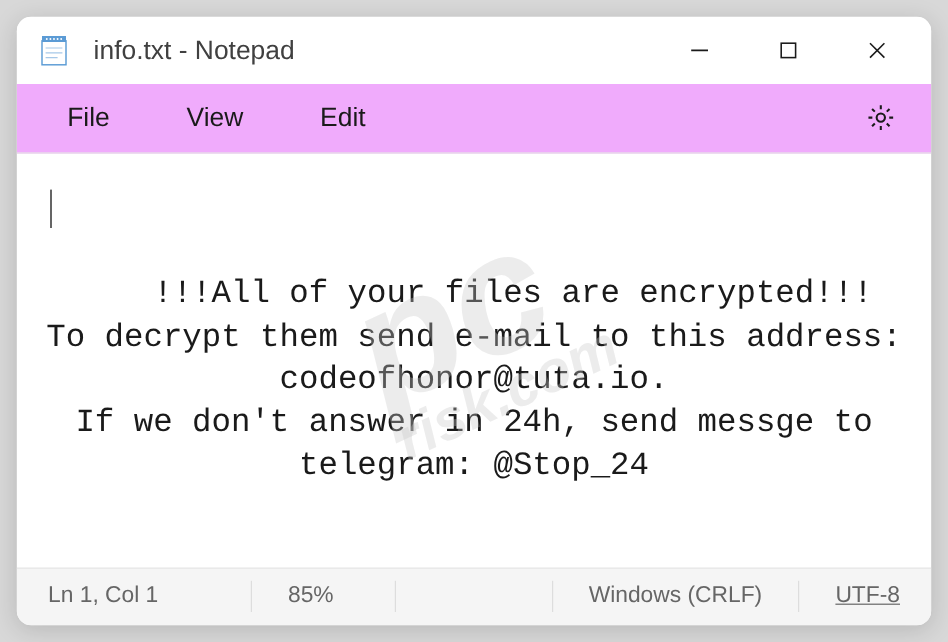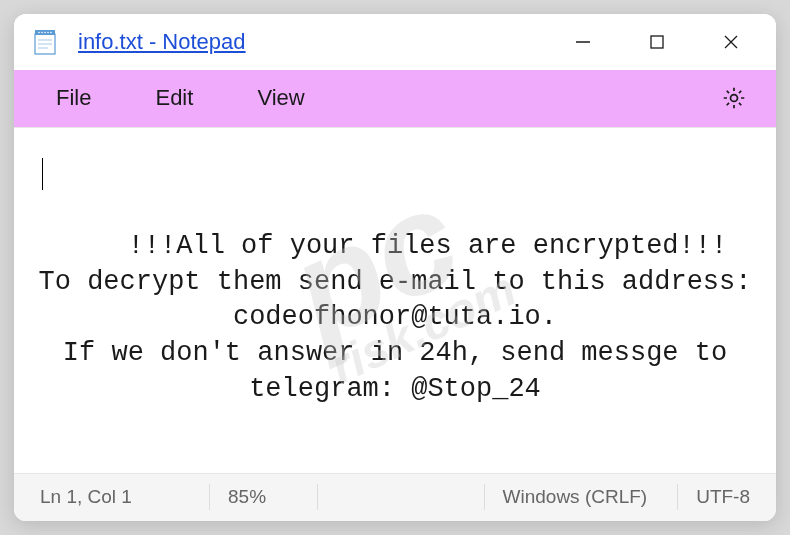--- a/index.html
+++ b/index.html
@@ -63,23 +63,22 @@
       display: flex;
       align-items: center;
       justify-content: center;
     }
     .app-icon svg {
       width: 22px;
       height: 26px;
     }
     .title-text {
       font-size: 22px;
-      color: #1d4ed8;
-      flex: 1;
-      text-decoration: underline;
+      color: #404040;
+      flex: 1;
     }
     .window-controls {
       display: flex;
       height: 100%;
     }
     .win-ctrl {
       width: 74px;
       height: 100%;
       display: flex;
       align-items: center;
@@ -148,39 +147,40 @@
       align-items: center;
       background: #f5f5f5;
       border-top: 1px solid #e6e6e6;
       padding: 0 26px;
       font-size: 19px;
       color: #666;
     }
     .status-cell {
       padding-right: 30px;
       border-right: 1px solid #ddd;
-      margin-right: 18px;
+      margin-right: 30px;
       height: 26px;
       display: flex;
       align-items: center;
     }
     .status-cell.first {
       width: 170px;
     }
     .status-cell.zoom {
       width: 90px;
     }
     .status-cell.spacer {
       flex: 1;
       border-right: 1px solid #ddd;
     }
     .status-cell.last {
       border-right: none;
       margin-right: 0;
       padding-right: 0;
+      text-decoration: underline;
     }
   </style>
 </head>
 <body>
 
 <div class="window">
   <div class="titlebar">
     <div class="app-icon">
       <svg viewBox="0 0 22 26">
         <rect x="1" y="5" width="20" height="20" fill="#fff" stroke="#5b9bd5" stroke-width="1.2"></rect>
@@ -211,22 +211,22 @@
         <svg viewBox="0 0 18 18">
             <line x1="3" y1="3" x2="15" y2="15" stroke="#1a1a1a" stroke-width="1.3"></line>
             <line x1="15" y1="3" x2="3" y2="15" stroke="#1a1a1a" stroke-width="1.3"></line>
           </svg>
       </div>
     </div>
   </div>
 
   <div class="menubar">
     <div class="menu-item">File</div>
+    <div class="menu-item">View</div>
     <div class="menu-item">Edit</div>
-    <div class="menu-item">View</div>
     <div class="menu-spacer"></div>
     <div class="gear-btn">
       <svg viewBox="0 0 24 24" fill="none" stroke="#1a1a1a" stroke-width="1.6">
         <circle cx="12" cy="12" r="3.2"></circle>
         <path d="M12 2.5v3M12 18.5v3M21.5 12h-3M5.5 12h-3M18.7 5.3l-2.1 2.1M7.4 16.6l-2.1 2.1M18.7 18.7l-2.1-2.1M7.4 7.4L5.3 5.3"></path>
       </svg>
     </div>
   </div>
 
   <div class="content">

